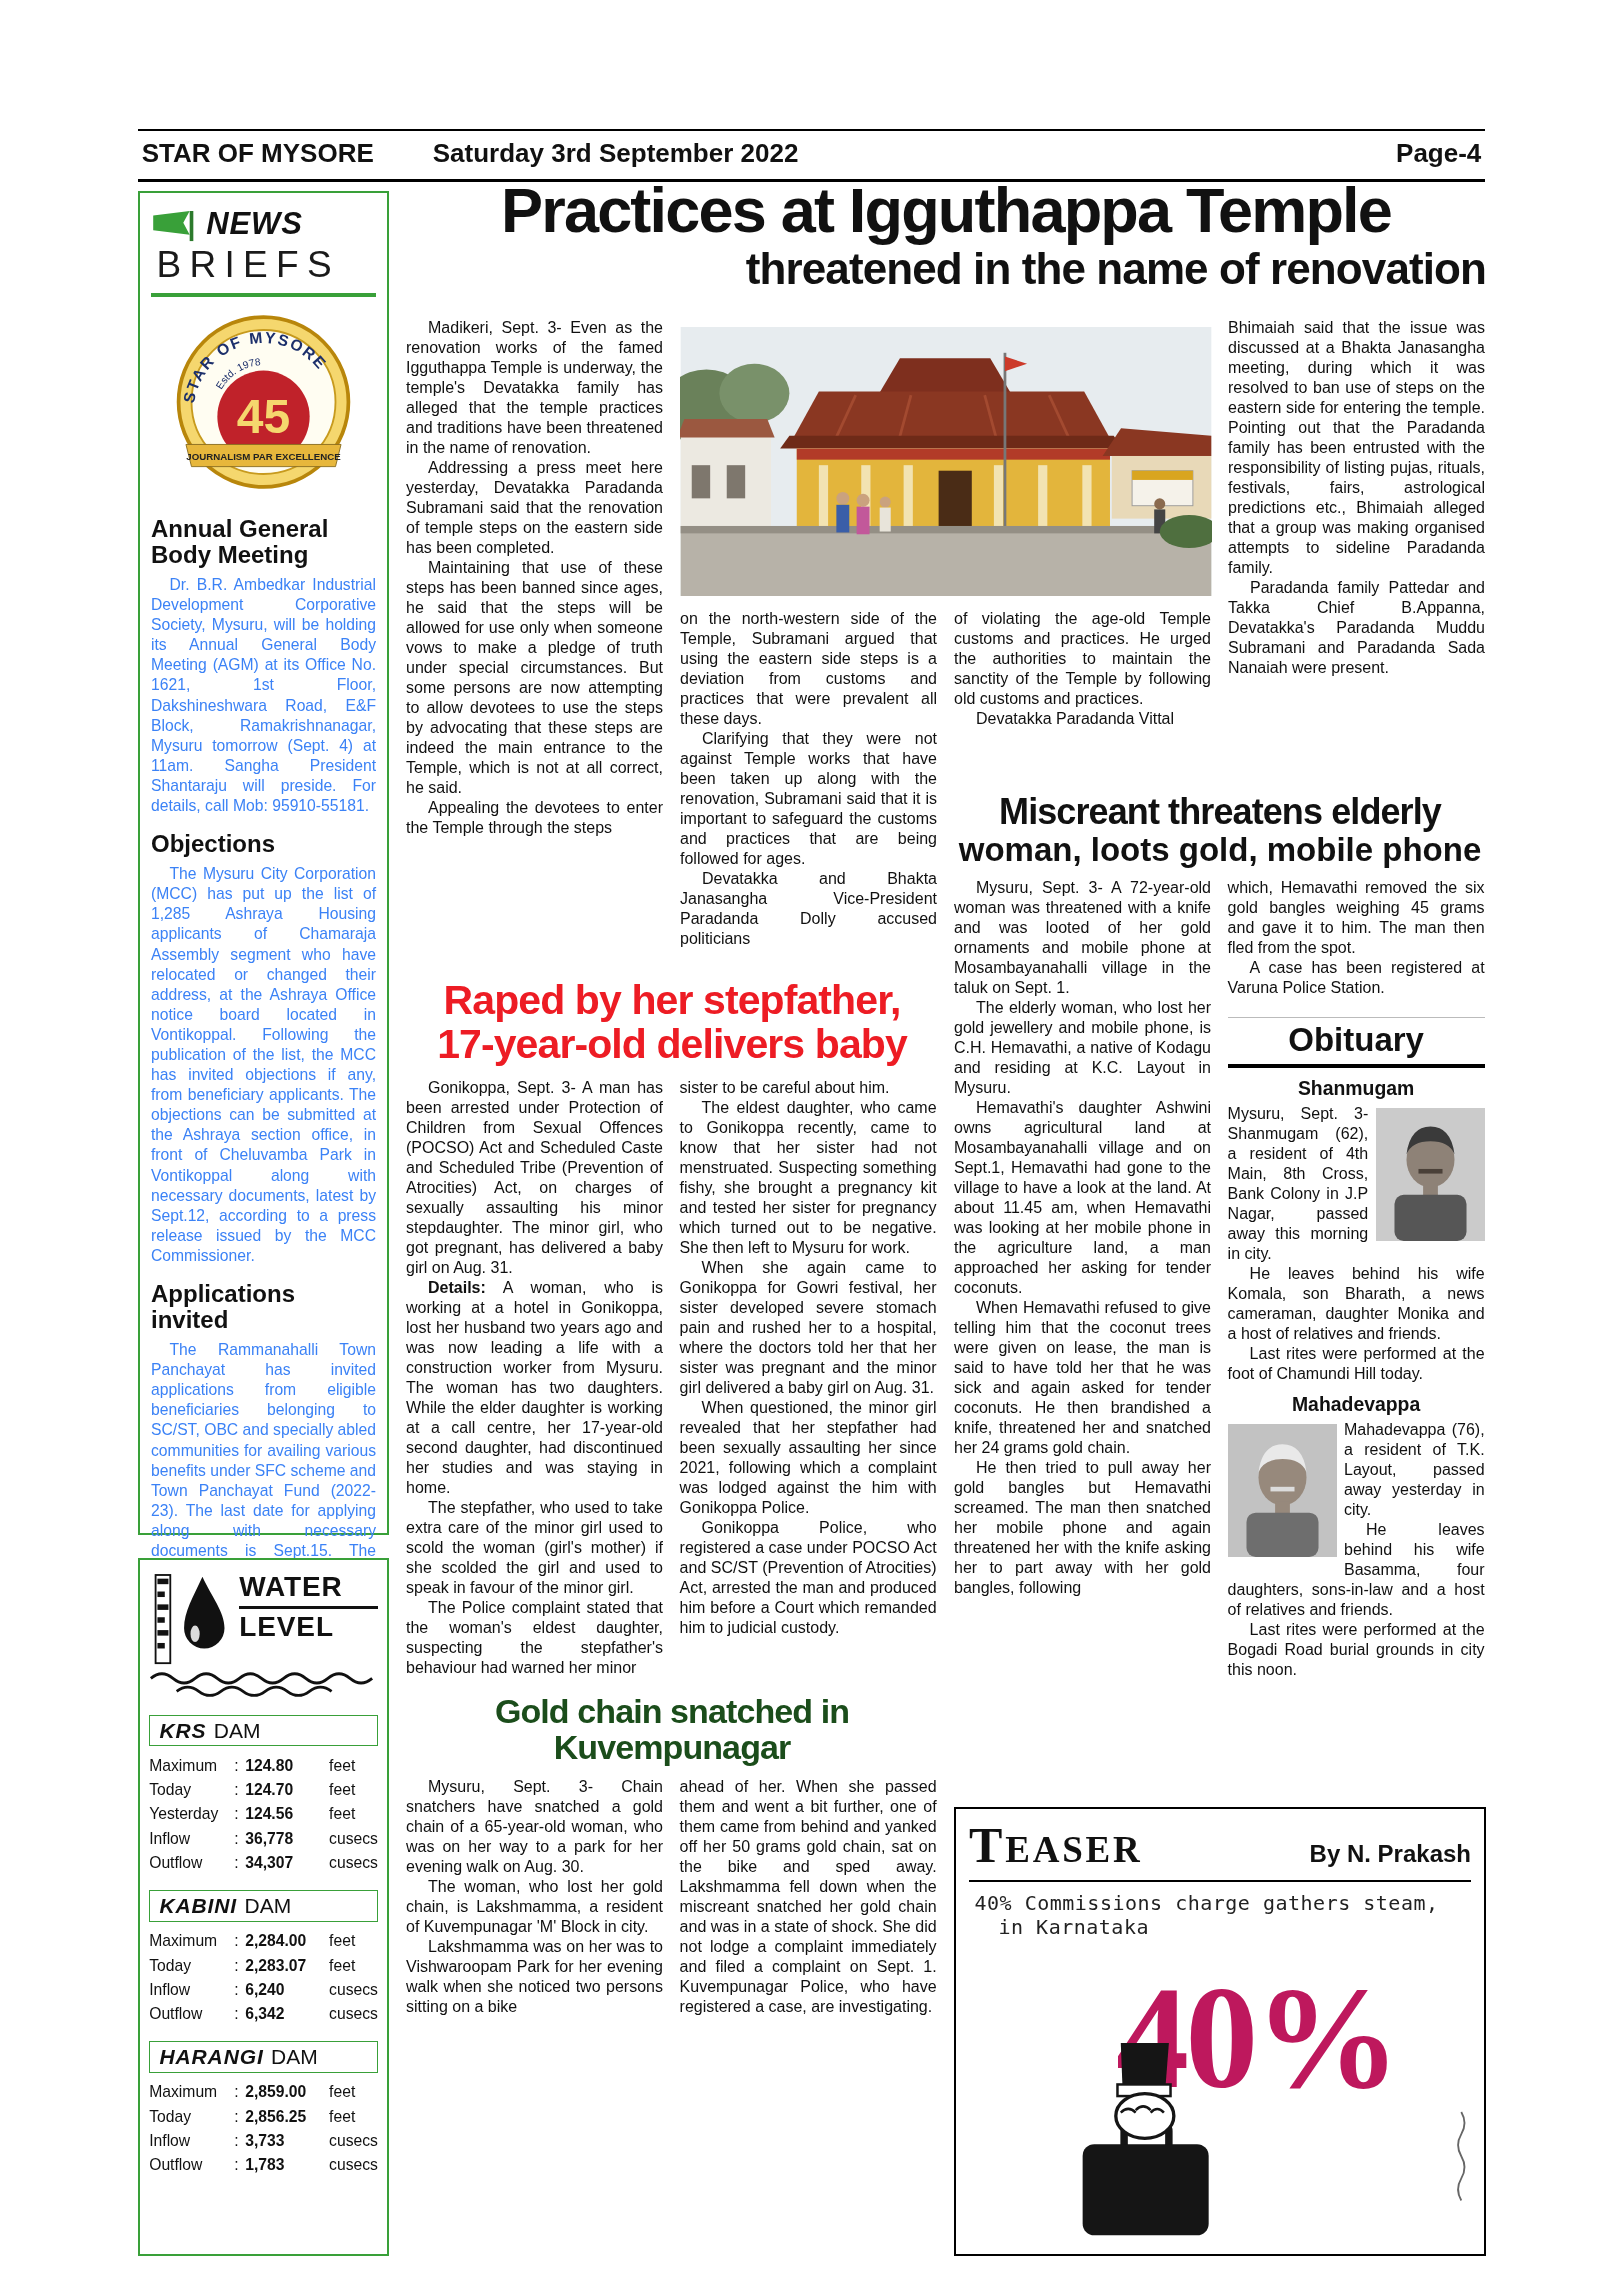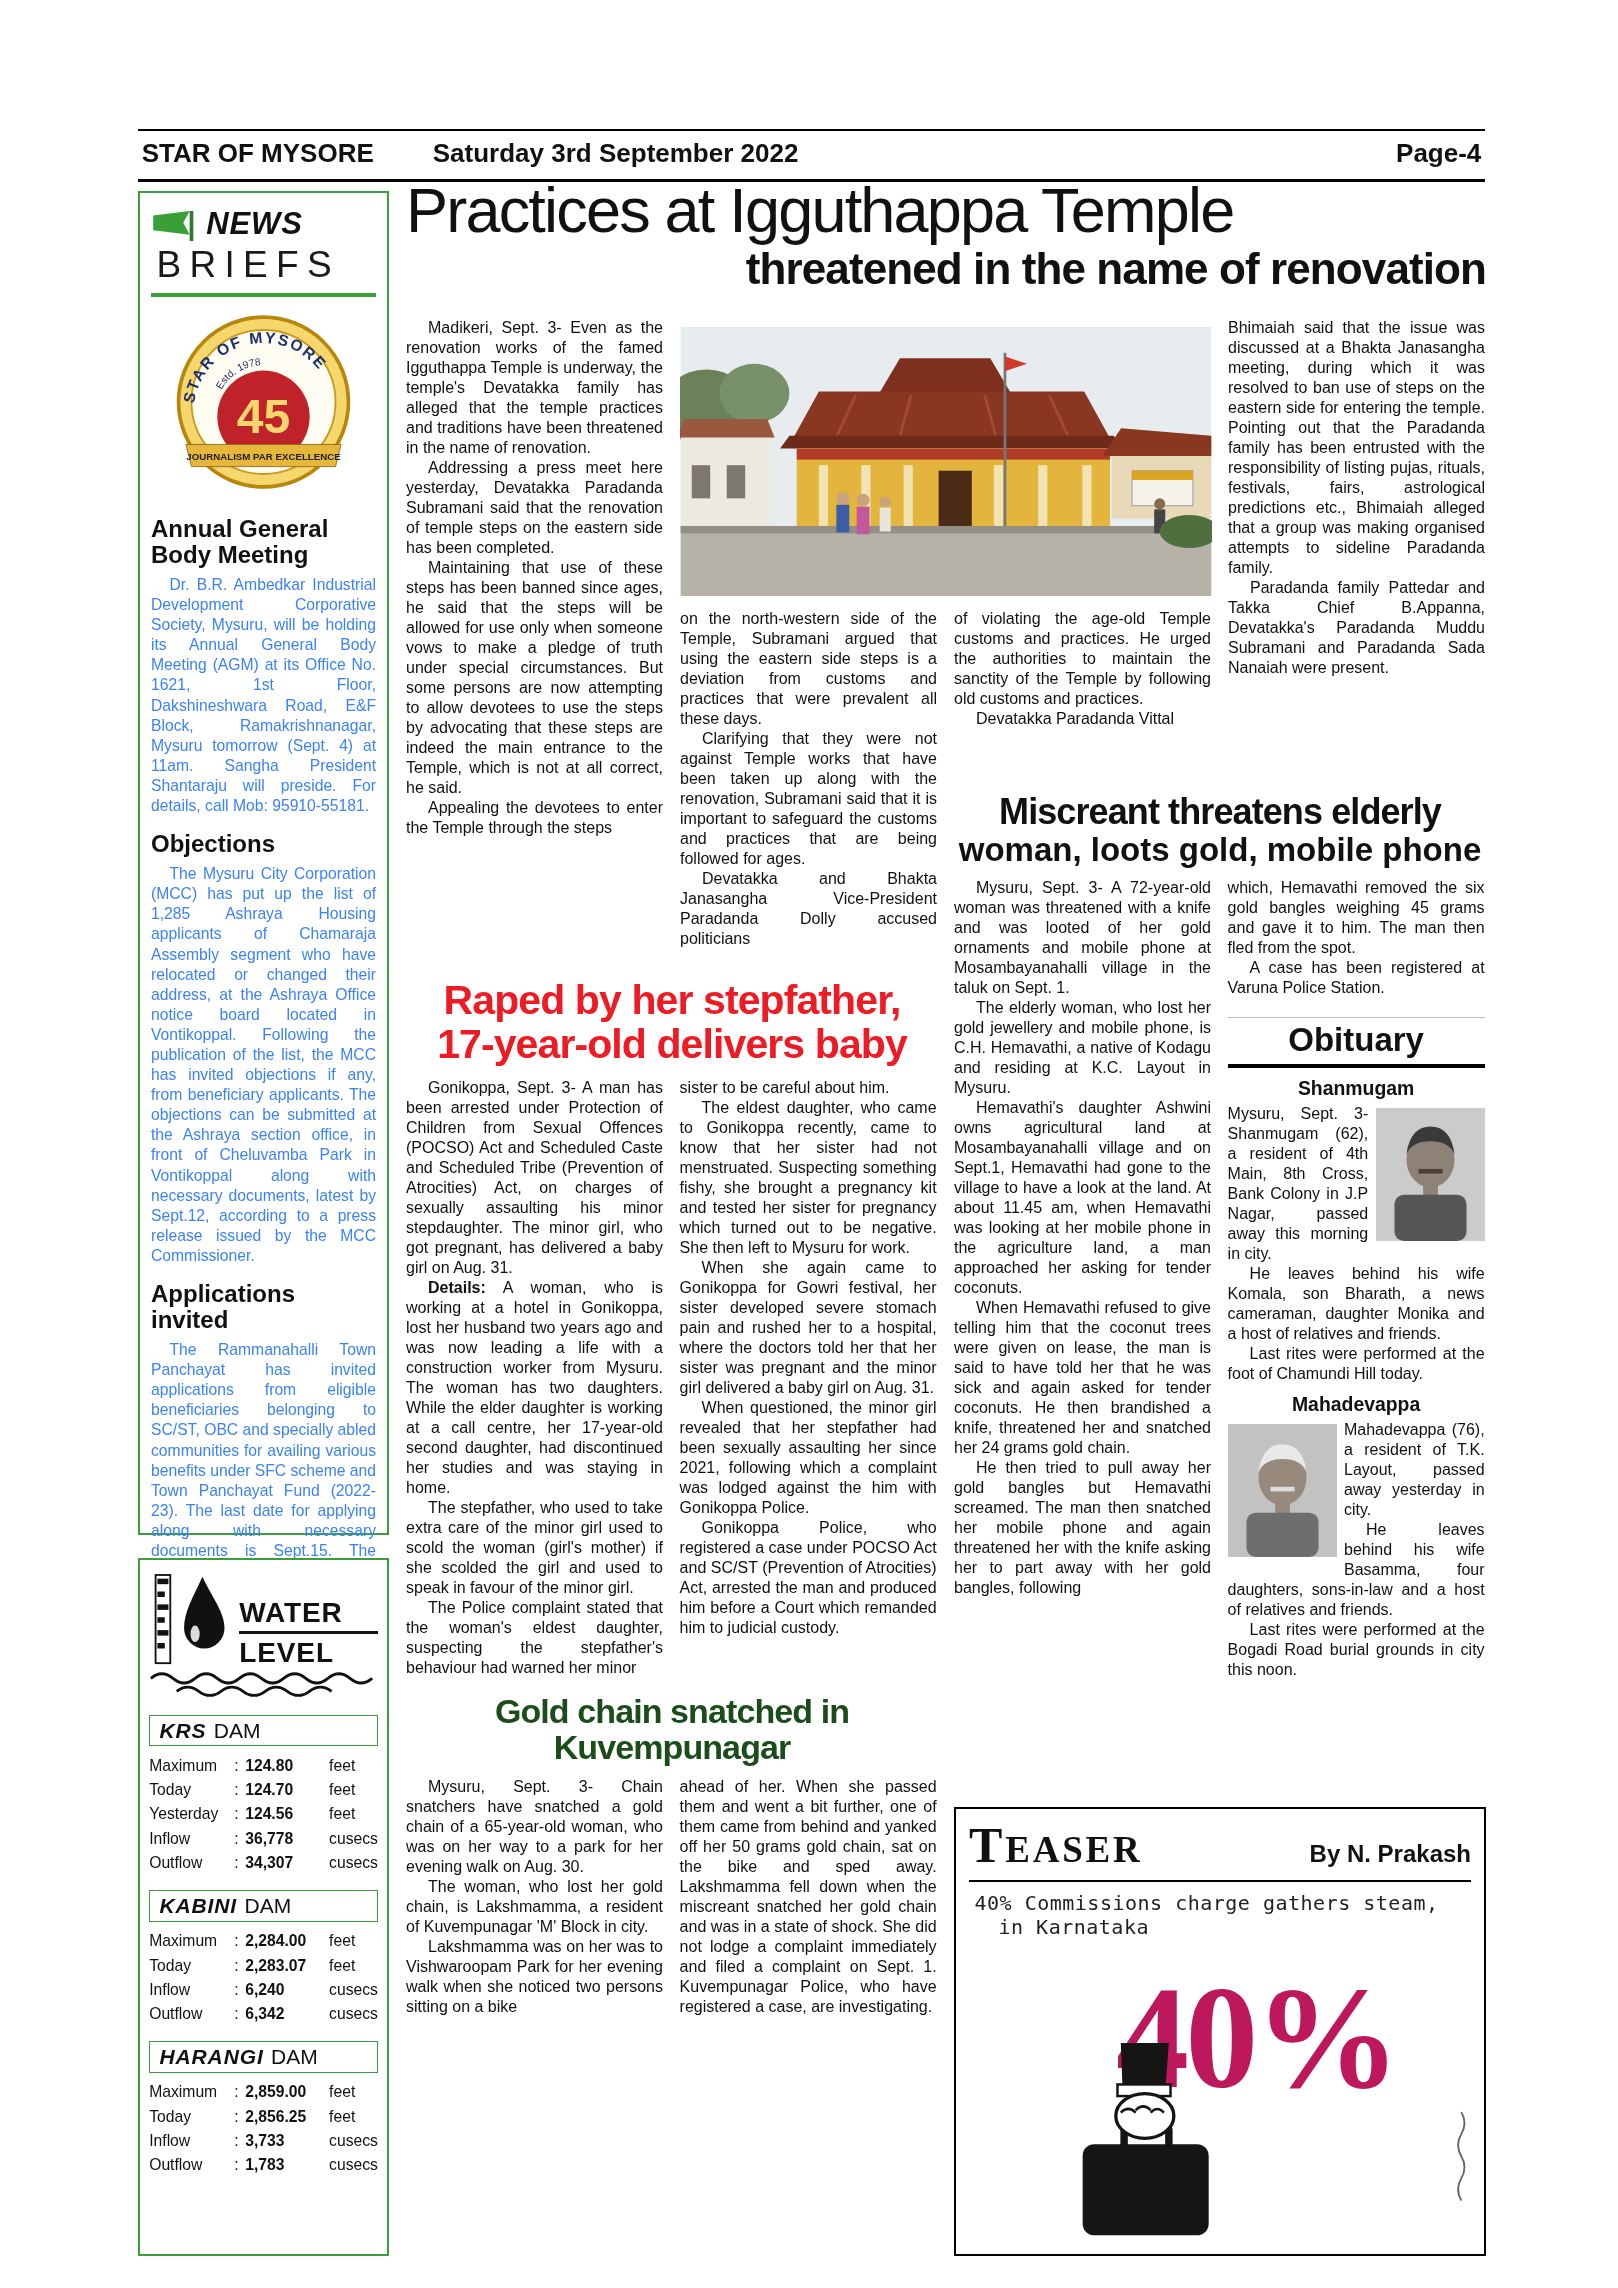--- a/index.html
+++ b/index.html
@@ -24,35 +24,35 @@
   #news-briefs{top:191px;left:138px;width:251px;height:1344px;padding:9.2px 11px}
   .nb-newsrow{display:flex;align-items:flex-end;gap:7.4px;margin:3.7px 0 0 1.8px}
   .nb-news{font-size:31px;font-weight:bold;font-style:italic;letter-spacing:0.9px}
   .nb-briefs{font-size:37px;letter-spacing:8.3px;color:#1a1a1a;margin:1.8px 0 0 5.5px}
   .nb-rule{height:3.7px;background:#39a039;margin:7.4px 0 3.7px}
   .nb-logo{text-align:center;margin:9.2px 0 3.7px}
   .nb-item h3{font-size:24px;line-height:1.08;margin:14.8px 0 7.4px;font-weight:700}
   .sp{font-size:15.7px;line-height:1.28;text-align:justify;text-indent:18.5px;color:#3b82f6}
 
   #water-level{top:1558px;left:138px;width:251px;height:698px;padding:9.2px 9.2px}
-  .wl-head{display:flex;align-items:flex-end;gap:9.2px;padding:1.8px 0 0 1.8px}
+  .wl-head{display:flex;align-items:flex-start;gap:9.2px;padding:1.8px 0 0 1.8px}
   .wl-words{flex:1}
   .wl-w{font-size:28px;font-weight:800;letter-spacing:0.9px}
   .wl-rule{height:2.8px;background:#111;margin:2.8px 0}
   .dam-name{border:1.8px solid #39a039;display:flex;gap:7.4px;align-items:baseline;padding:2.8px 9.2px;
             margin:14.8px 0 7.4px;font-size:21px}
   .dam-name .dn{font-weight:700;font-style:italic;letter-spacing:0.9px}
   .dam-row{display:flex;font-size:15.7px;line-height:1.55}
   .dam-row .dl{width:85px}
   .dam-row .dc{width:11px}
   .dam-row .dv{flex:1;text-align:left;font-weight:700}
   .dam-row .du{width:57px;padding-left:8.3px}
 
   
-  #headline1{top:179px;left:406px;width:1080px;font-size:63px;font-weight:normal;letter-spacing:-1.8px;line-height:1}
+  #headline1{top:179px;left:406px;width:1080px;text-align:center;font-size:63px;font-weight:bold;letter-spacing:-1.8px;line-height:1}
   #headline2{top:247px;left:406px;width:1080px;text-align:right;font-size:44px;font-weight:bold;letter-spacing:-0.9px;line-height:1}
   #t-col1{top:318px}
   #t-col2{top:609px}
   #t-col3{top:609px}
   #t-col4{top:318px}
   #temple-photo{top:327px;left:680px;width:532px;height:269px;overflow:hidden}
 
   
   #left-flow{top:978px;left:406px;width:532px}
   .red-head{color:#ed1c24;font-size:41px;font-weight:bold;text-align:center;line-height:1.08;letter-spacing:-0.9px}

